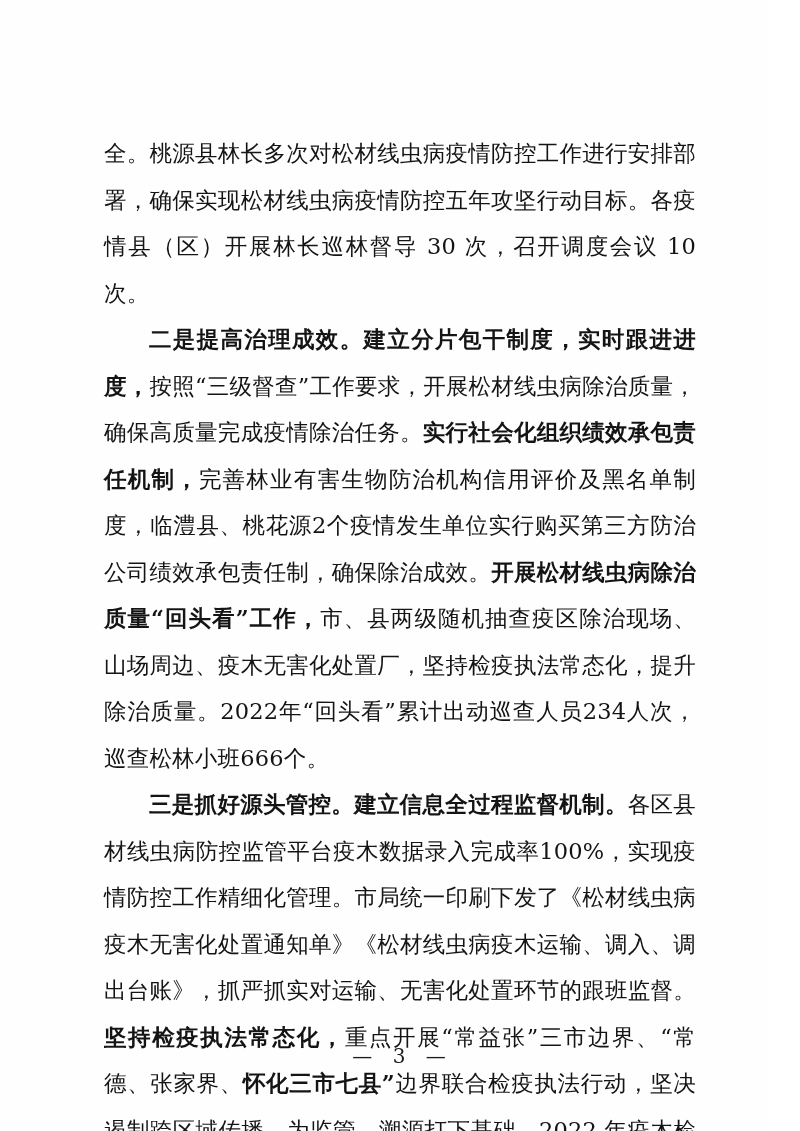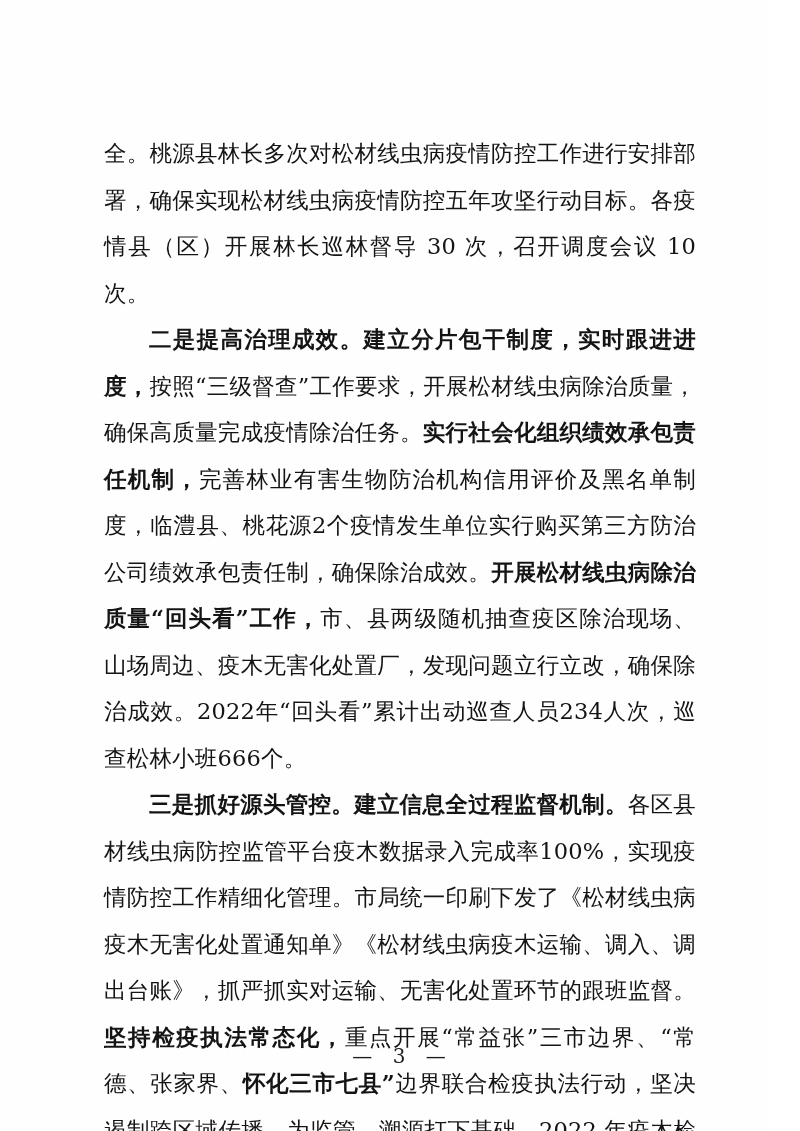--- a/index.html
+++ b/index.html
@@ -58,21 +58,21 @@
     display: inline-block;
     padding: 0 10px;
   }
 </style>
 </head>
 <body>
 
 <div class="page">
   <div class="body-text">
     <p class="para" id="para-1"><span>全。桃源县林长多次对松材线虫病疫情防控工作进行安排部署，确保实现松材线虫病疫情防控五年攻坚行动目标。各疫情县（区）开展林长巡林督导 30 次，召开调度会议 10 次。</span></p>
-    <p class="para indent" id="para-2"><span class="b">二是提高治理成效。建立分片包干制度，实时跟进进度，</span><span>按照“三级督查”工作要求，开展松材线虫病除治质量，确保高质量完成疫情除治任务。</span><span class="b">实行社会化组织绩效承包责任机制，</span><span>完善林业有害生物防治机构信用评价及黑名单制度，临澧县、桃花源2个疫情发生单位实行购买第三方防治公司绩效承包责任制，确保除治成效。</span><span class="b">开展松材线虫病除治质量“回头看”工作，</span><span>市、县两级随机抽查疫区除治现场、山场周边、疫木无害化处置厂，发现问题立行立改，确保除治成效。2022年“回头看”累计出动巡查人员234人次，巡查松林小班666个。</span></p>
+    <p class="para indent" id="para-2"><span class="b">二是提高治理成效。建立分片包干制度，实时跟进进度，</span><span>按照“三级督查”工作要求，开展松材线虫病除治质量，确保高质量完成疫情除治任务。</span><span class="b">实行社会化组织绩效承包责任机制，</span><span>完善林业有害生物防治机构信用评价及黑名单制度，临澧县、桃花源2个疫情发生单位实行购买第三方防治公司绩效承包责任制，确保除治成效。</span><span class="b">开展松材线虫病除治质量“回头看”工作，</span><span>市、县两级随机抽查疫区除治现场、山场周边、疫木无害化处置厂，坚持检疫执法常态化，提升除治质量。2022年“回头看”累计出动巡查人员234人次，巡查松林小班666个。</span></p>
     <p class="para indent" id="para-3"><span class="b">三是抓好源头管控。建立信息全过程监督机制。</span><span>各区县材线虫病防控监管平台疫木数据录入完成率100%，实现疫情防控工作精细化管理。市局统一印刷下发了《松材线虫病疫木无害化处置通知单》《松材线虫病疫木运输、调入、调出台账》，抓严抓实对运输、无害化处置环节的跟班监督。</span><span class="b">坚持检疫执法常态化，</span><span>重点开展“常益张”三市边界、“常德、张家界、</span><span class="b">怀化三市七县”</span><span>边界联合检疫执法行动，坚决遏制跨区域传播，为监管、溯源打下基础。2022 年疫木检疫执法专项行动期间，全市组织行动 71 次，出动执法人员 423 人次，组织联合检查数</span></p>
   </div>
   <div class="footer">
     <span>—</span>
     <span class="pg">3</span>
     <span>—</span>
   </div>
 </div>
 
 </body></html>

